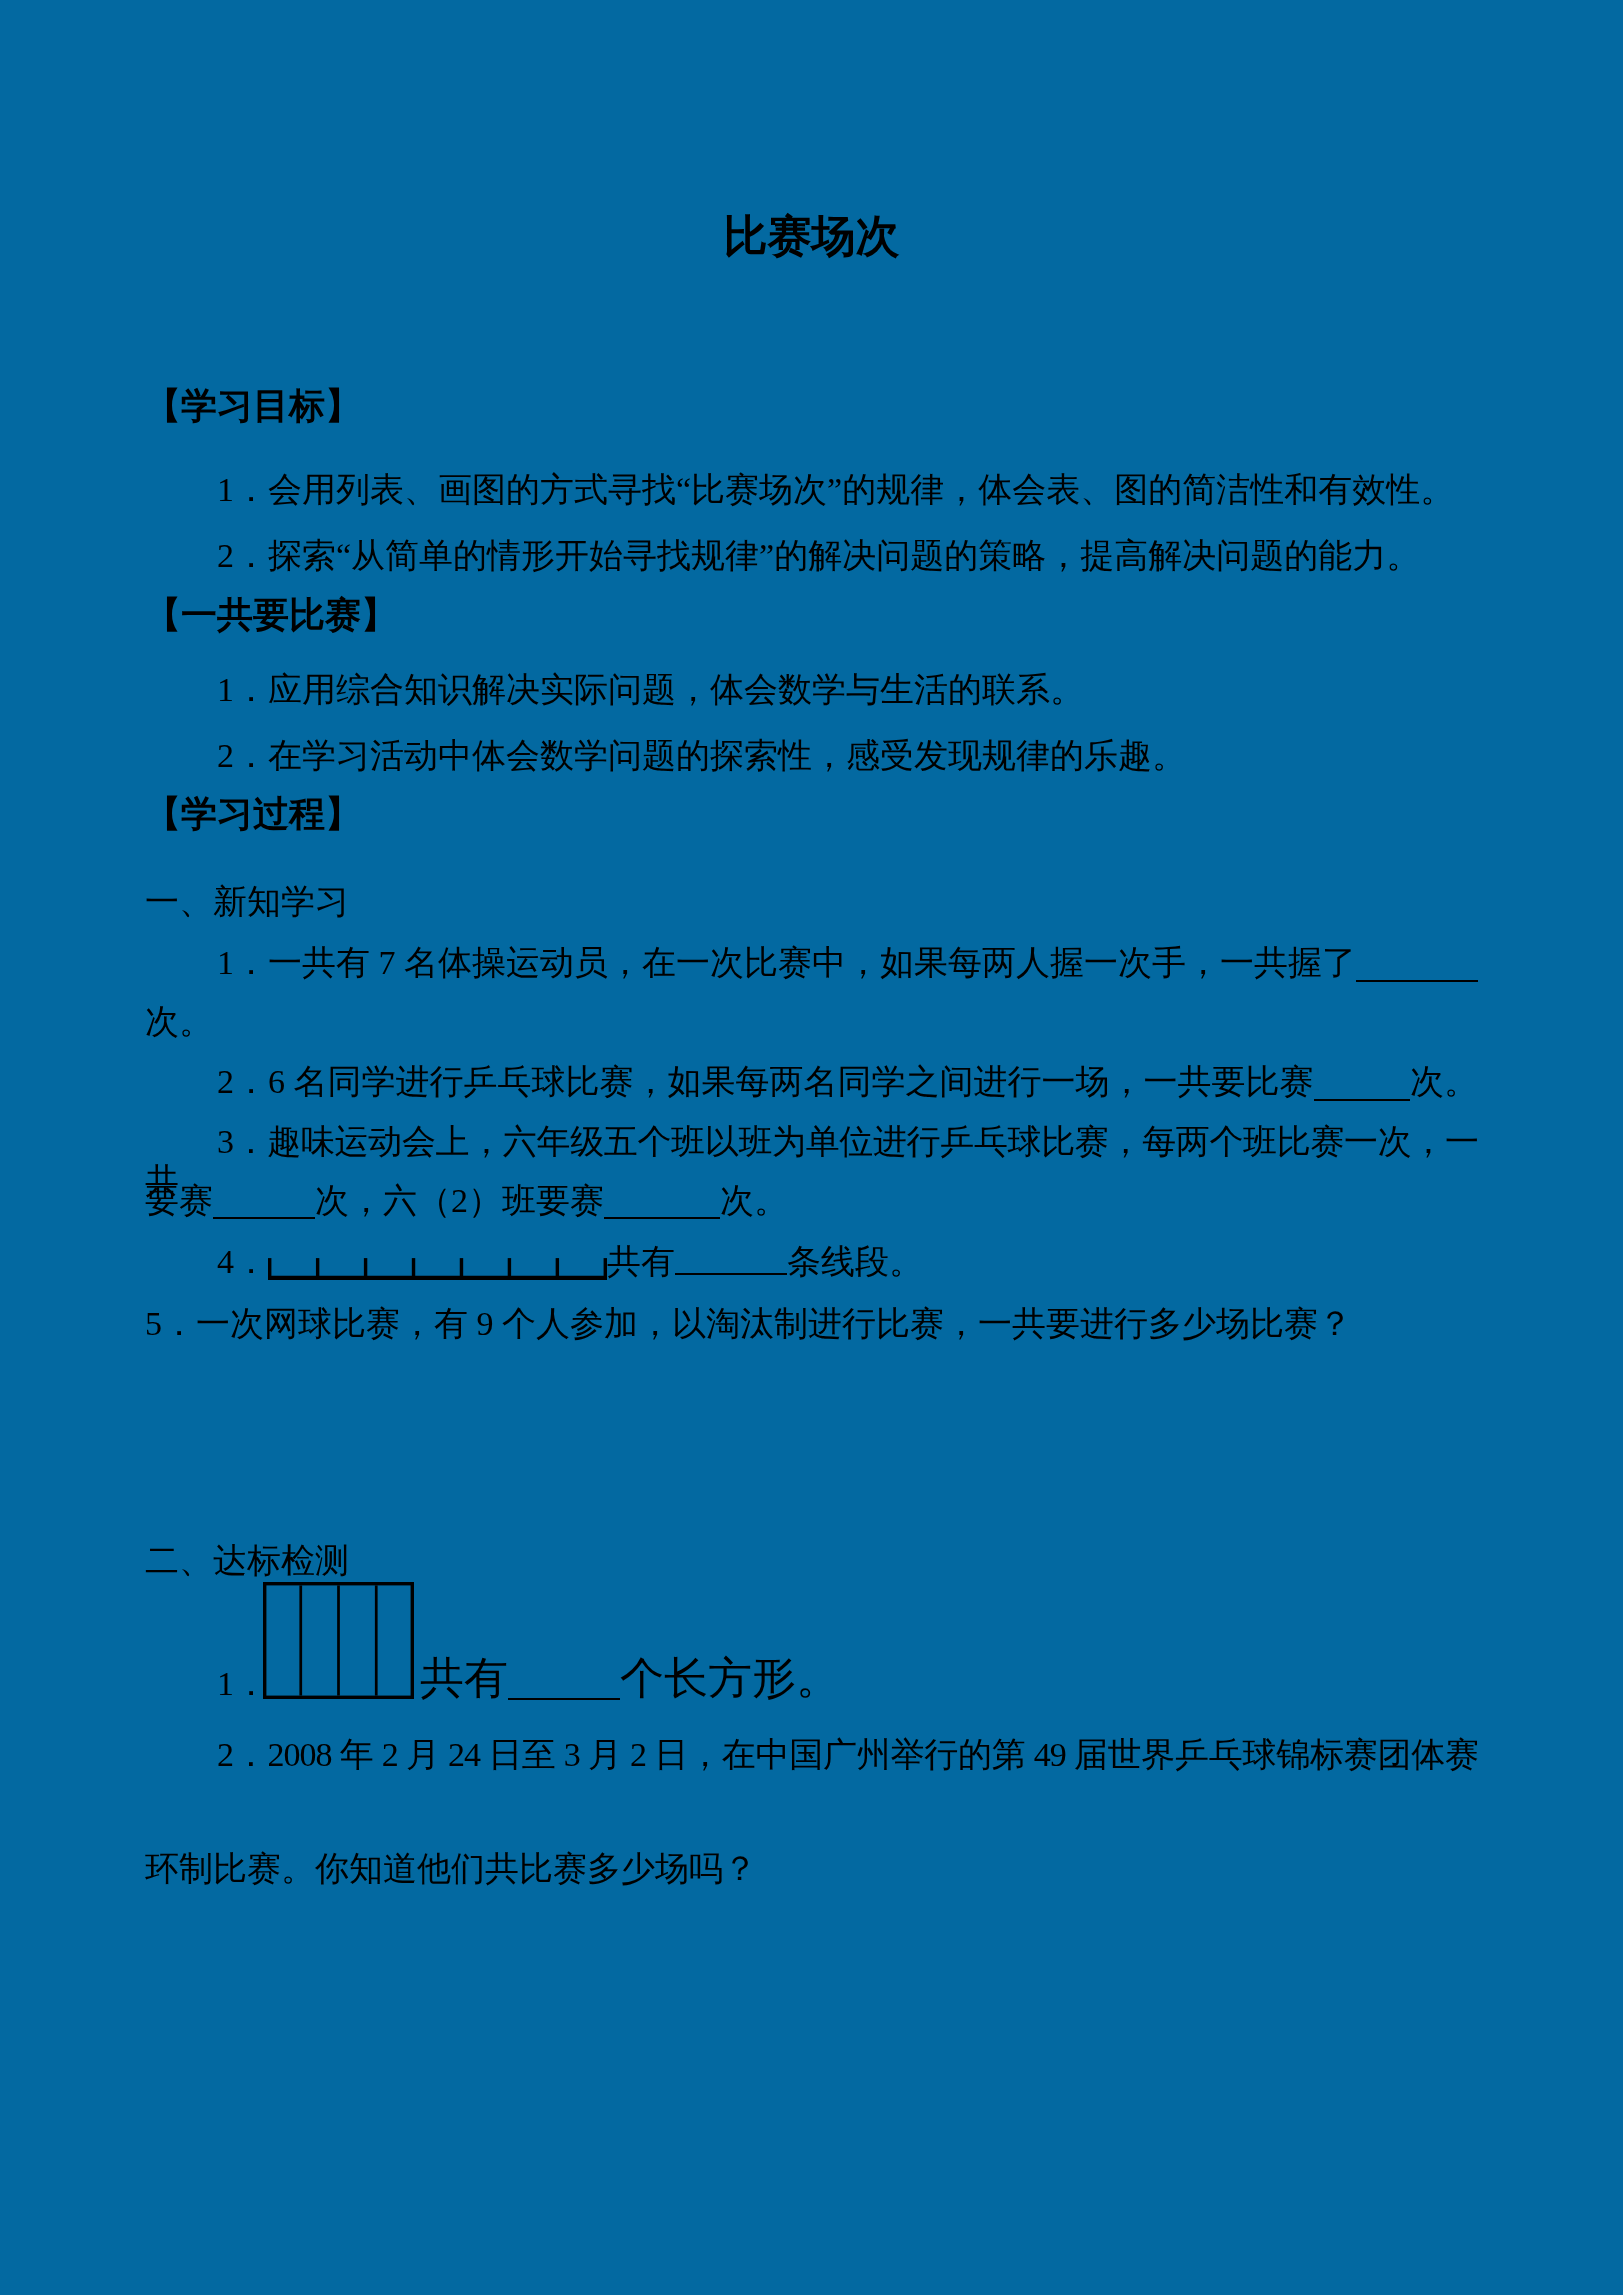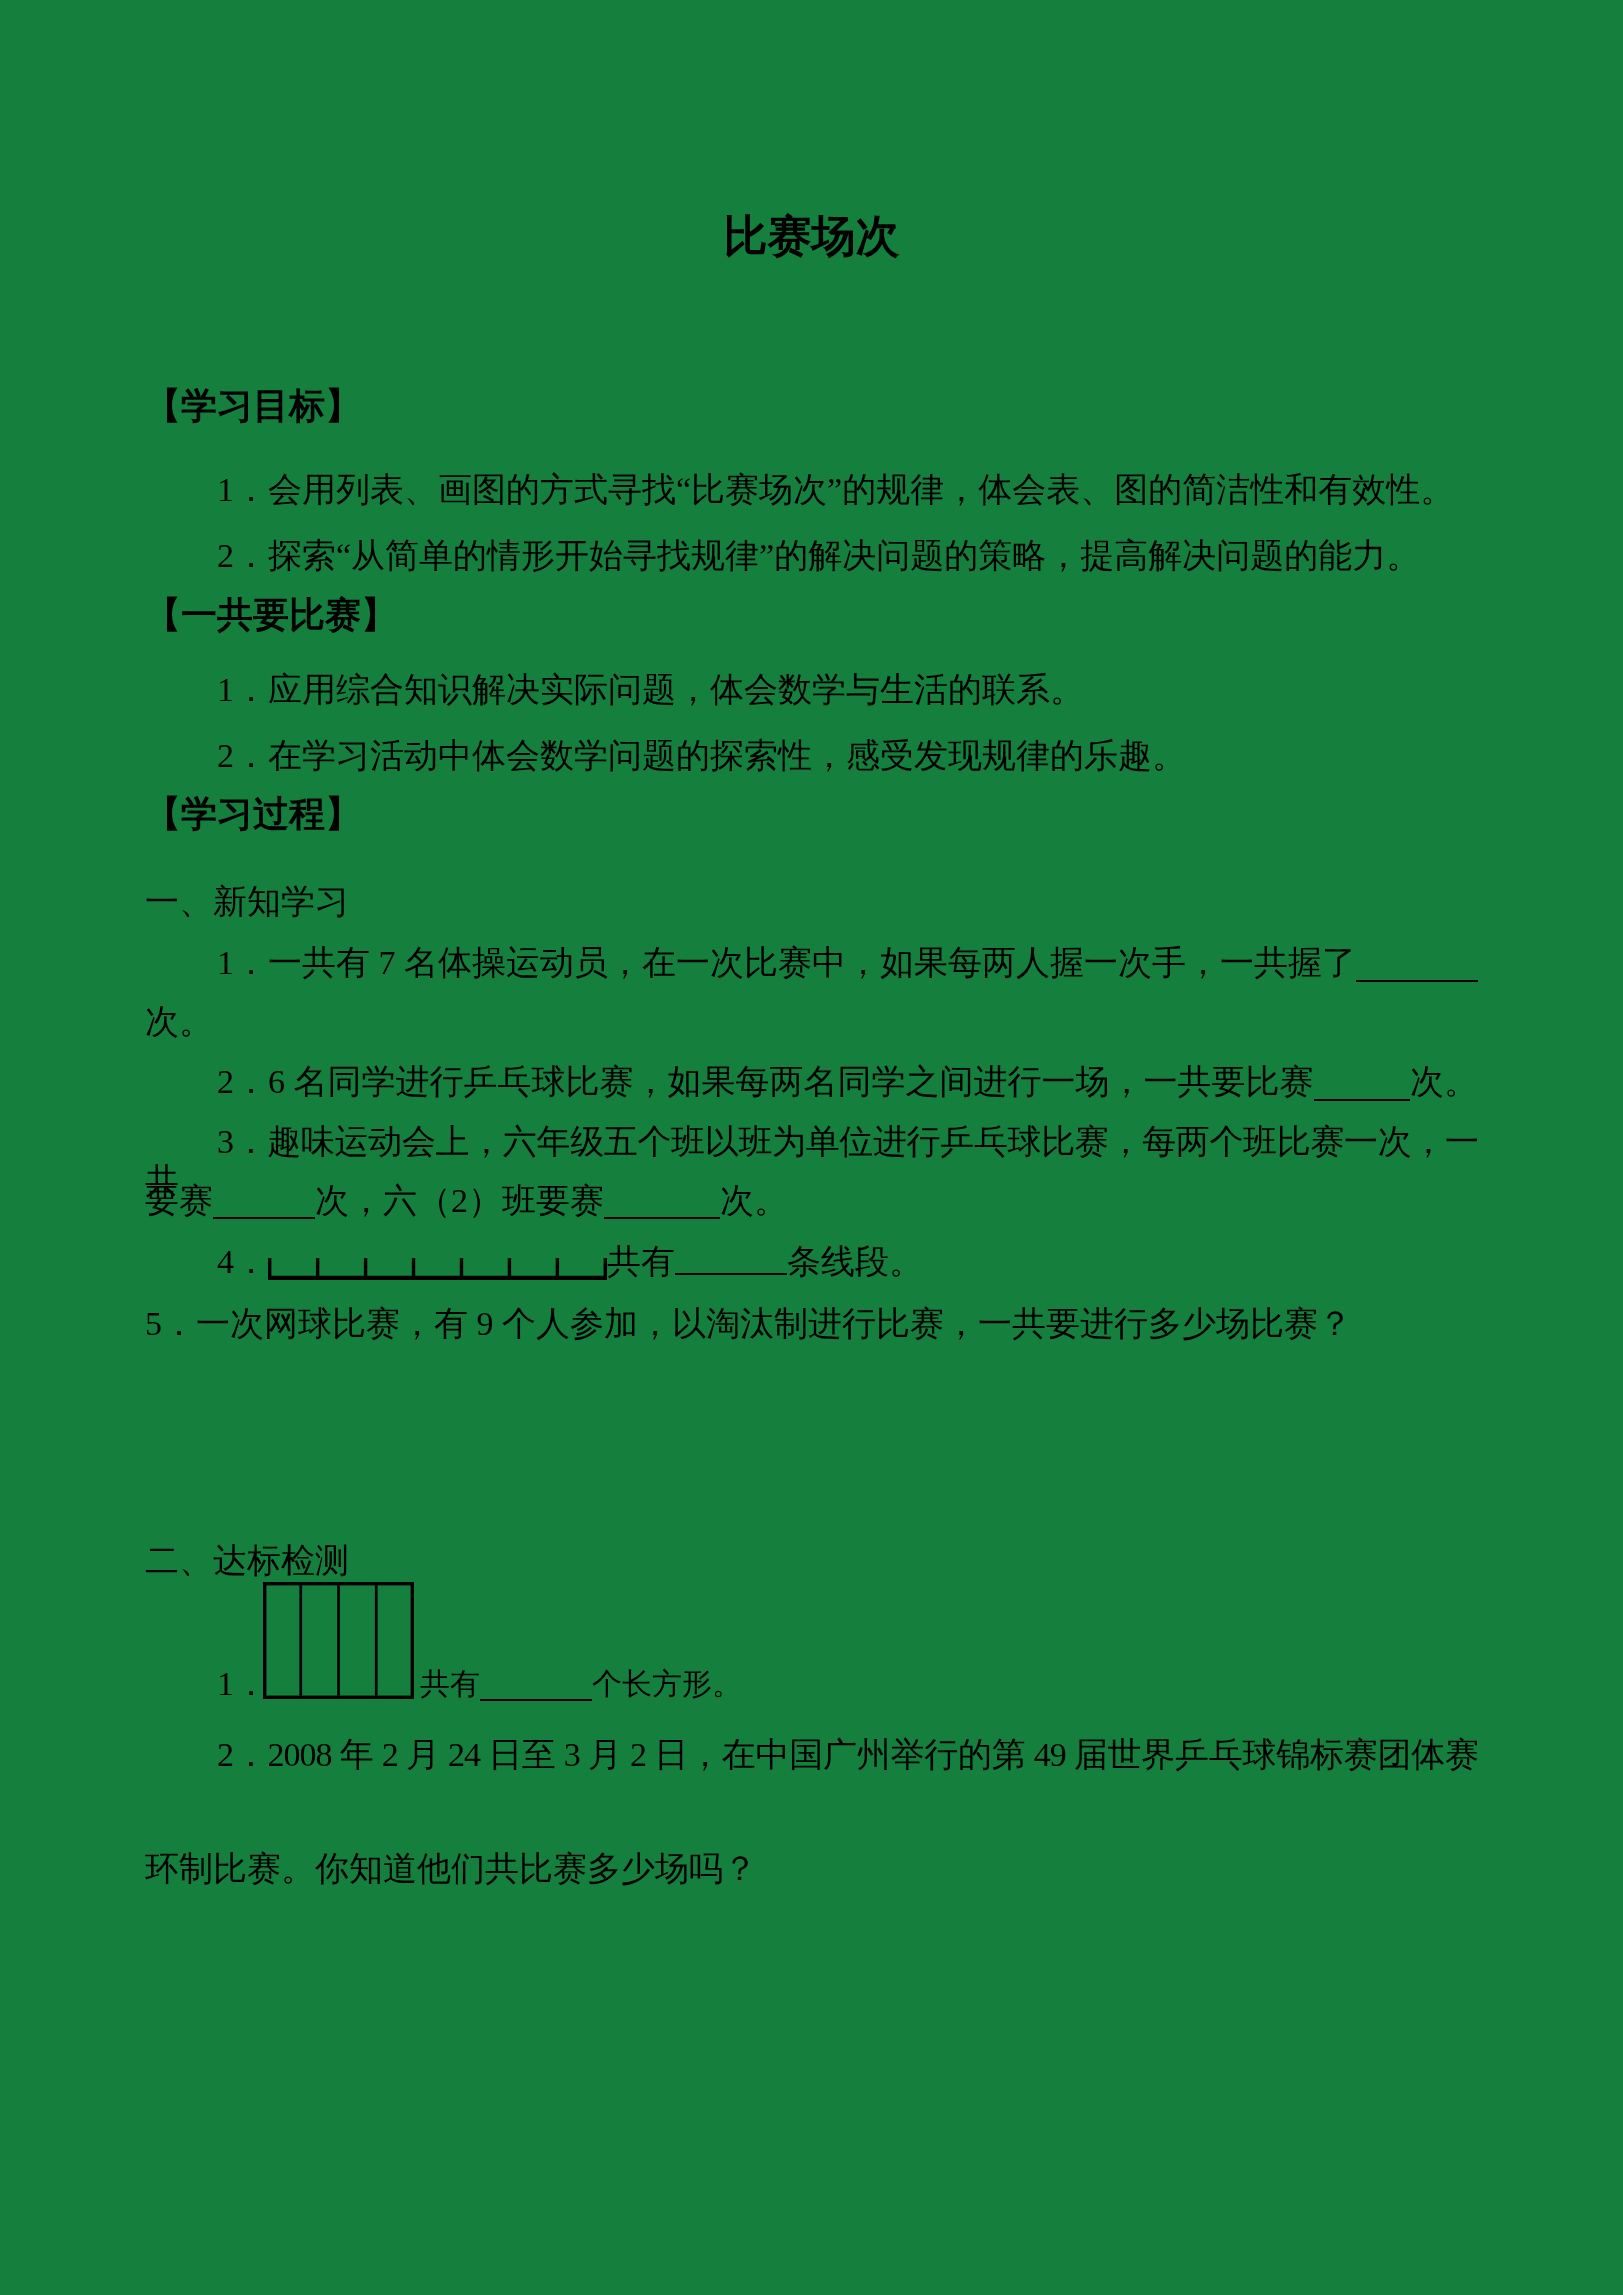--- a/index.html
+++ b/index.html
@@ -1,19 +1,19 @@
 <!DOCTYPE html>
 <html style="font-size:11px"><head>
 <meta charset="utf-8">
 <style>
   html,body{margin:0;padding:0;background:#e8e8e8;}
   .page{
     position:relative;
     width:1623px;height:2295px;
-    background:#15803d;
+    background:#0369a1;
     margin:0 auto;
     font-family:"Liberation Serif","DejaVu Serif",serif;
     color:#000;
     overflow:hidden;
   }
   .row{
     position:absolute;
     left:145px;right:145px;
     font-size:34px;
     line-height:1.15;
@@ -54,21 +54,21 @@
     height:0;
     border-bottom:2.7px solid #000;
     margin-top:35px;
     min-width:82px;
   }
   .combrow{display:flex;align-items:flex-start;}
   .combrow svg{margin-top:16.4px;}
   .d1wrap{position:absolute;left:145px;right:145px;height:119px;}
   .d1wrap .qnum{position:absolute;left:72px;bottom:0;font-size:34px;line-height:1;}
   .d1wrap svg{position:absolute;left:118px;top:0;}
-  .d1wrap .qtail{position:absolute;left:275px;bottom:0;font-size:30px;line-height:1;white-space:nowrap;}
+  .d1wrap .qtail{position:absolute;left:275px;bottom:0;font-size:44px;line-height:1;white-space:nowrap;}
   .pagenum{
     position:absolute;
     left:0;right:0;
     text-align:center;
     font-size:24.5px;
     font-weight:bold;
     line-height:1;
   }
 </style>
 </head>

